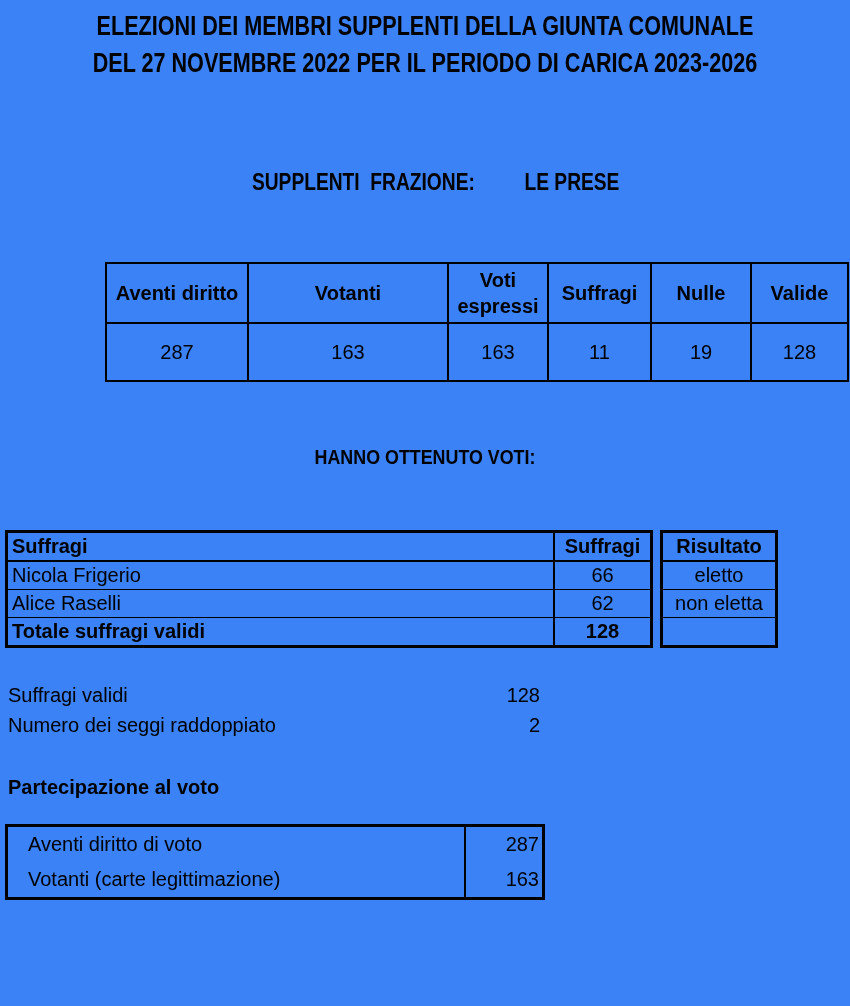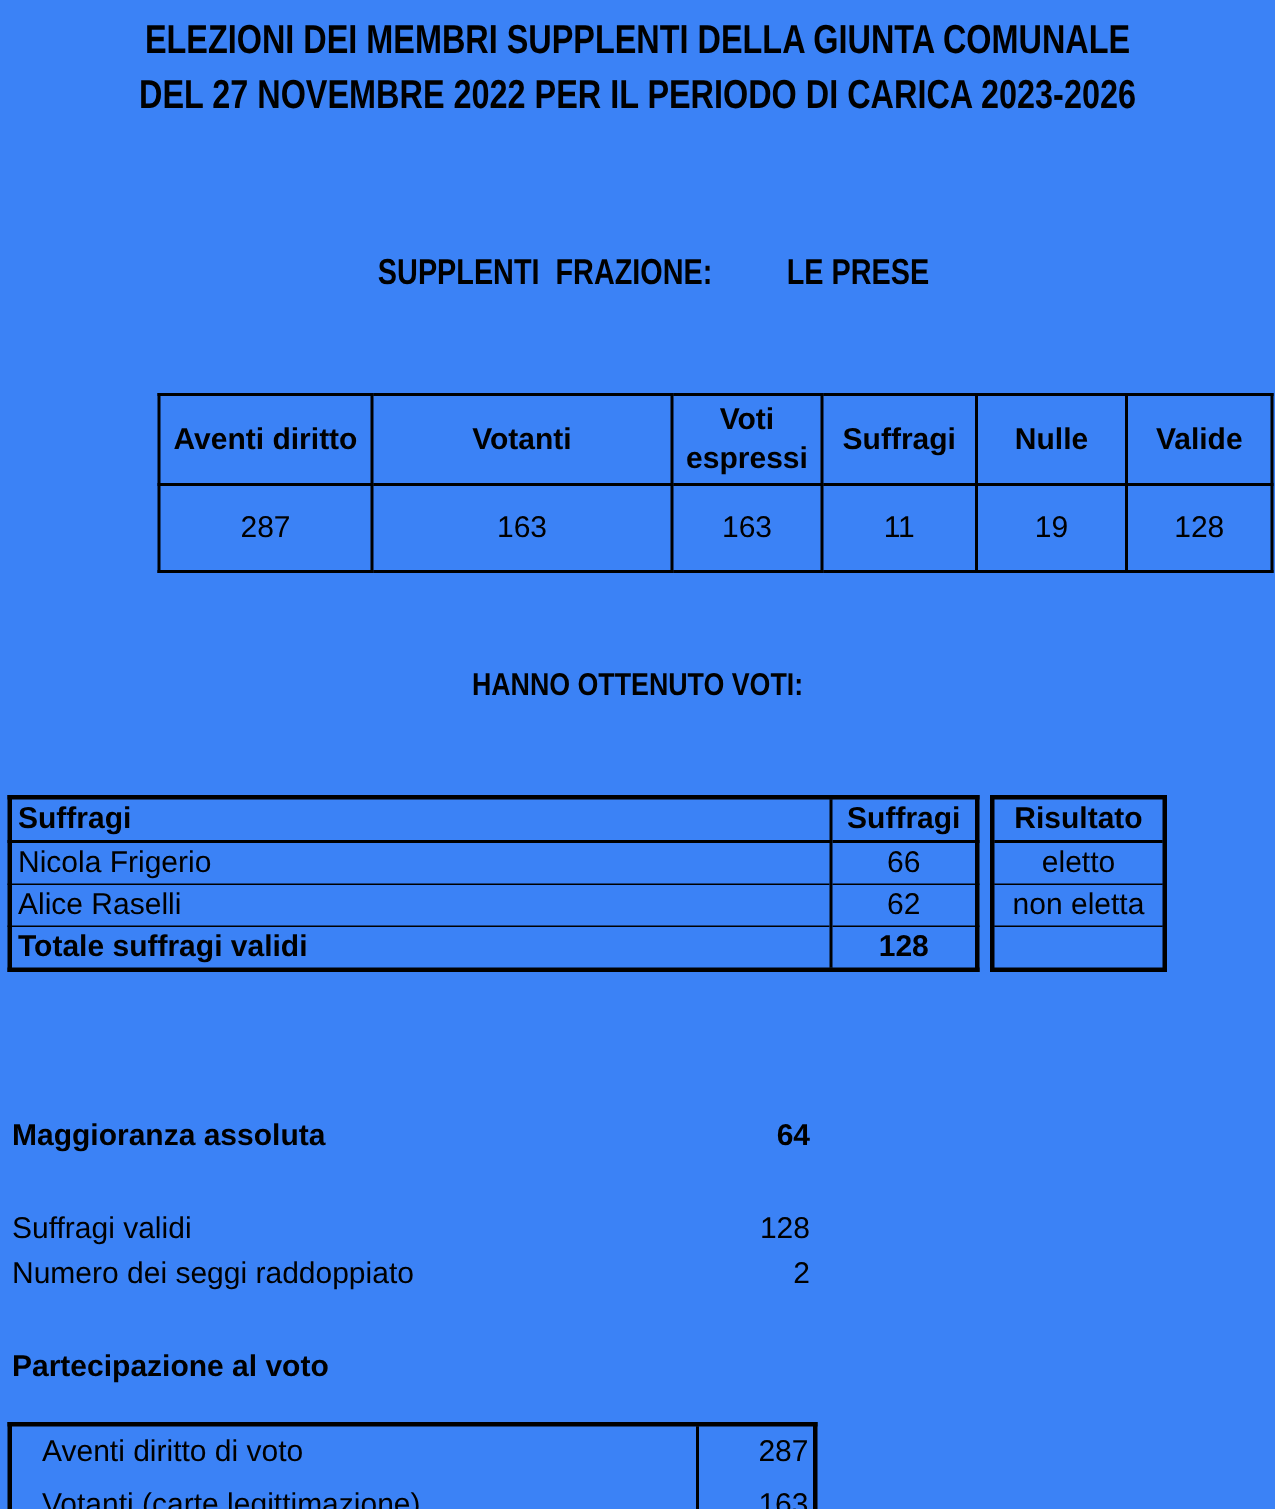--- a/index.html
+++ b/index.html
@@ -201,24 +201,20 @@
         <td>non eletta</td>
       </tr>
       <tr>
         <td></td>
       </tr>
     </tbody>
       </table>
   </div>
 
   <div class="stats">
-    <div class="stat-line bold stat-majority">
-      <span>Maggioranza assoluta</span>
-      <span>64</span>
-    </div>
     <div class="stat-line stat-valid">
       <span>Suffragi validi</span>
       <span>128</span>
     </div>
     <div class="stat-line">
       <span>Numero dei seggi raddoppiato</span>
       <span>2</span>
     </div>
   </div>
 

